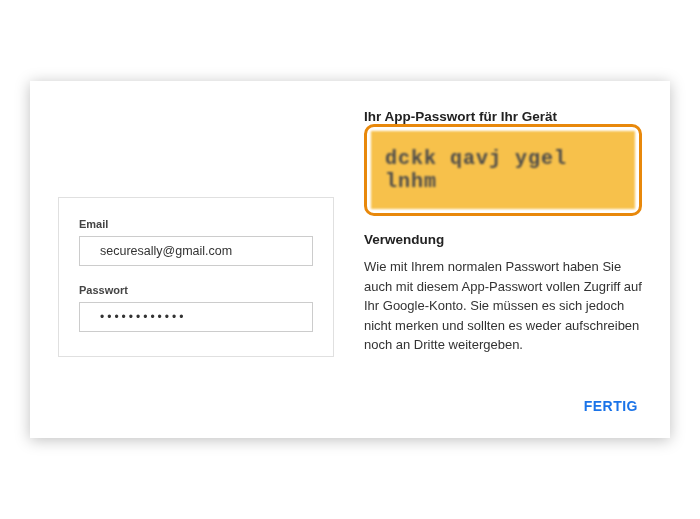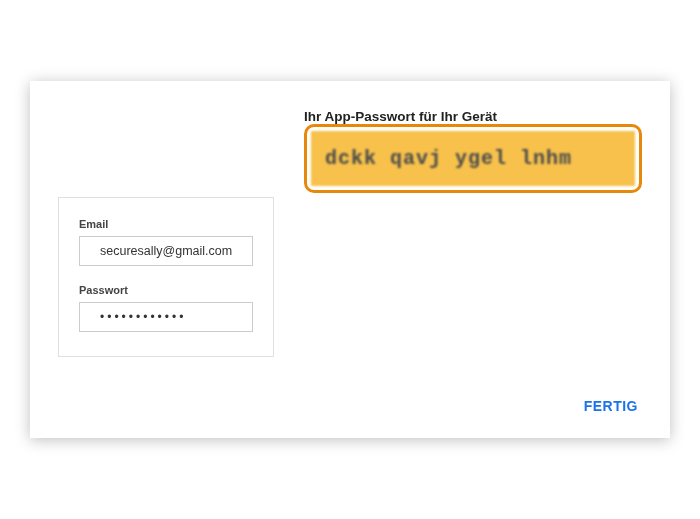--- a/index.html
+++ b/index.html
@@ -24,21 +24,21 @@
       color: #333;
       font-weight: 400;
       margin-bottom: 26px;
     }
     .content {
       display: flex;
       gap: 30px;
       align-items: flex-start;
     }
     .left-col {
-      width: 216px;
+      width: 276px;
       flex-shrink: 0;
       margin-top: 88px;
     }
     .form-card {
       border: 1px solid #e0e0e0;
       padding: 20px 20px 24px 20px;
       background: #fff;
     }
     .form-label {
       font-size: 11px;
@@ -134,21 +134,23 @@
       </div>
     </div>
 
     <div class="right-col">
       <div class="section-heading">Ihr App-Passwort für Ihr Gerät</div>
 
       <div class="password-box">
         <div class="password-inner">dckk qavj ygel lnhm</div>
       </div>
 
+      <div class="usage-heading">Verwendung</div>
       <div class="usage-text">
+        <p>Wie mit Ihrem normalen Passwort haben Sie auch mit diesem App-Passwort vollen Zugriff auf Ihr Google-Konto. Sie müssen es sich jedoch nicht merken und sollten es weder aufschreiben noch an Dritte weitergeben.</p>
       </div>
     </div>
 
   </div>
 
   <div class="footer">
     <button class="done-button">FERTIG</button>
   </div>
 </div>
 

